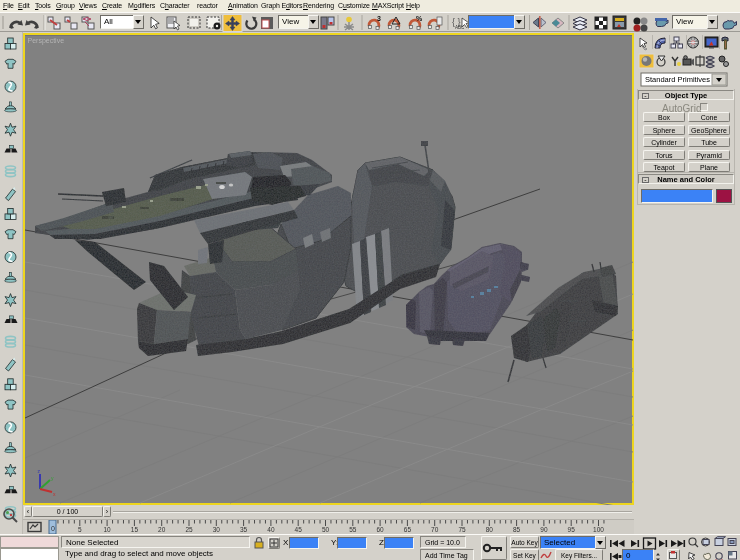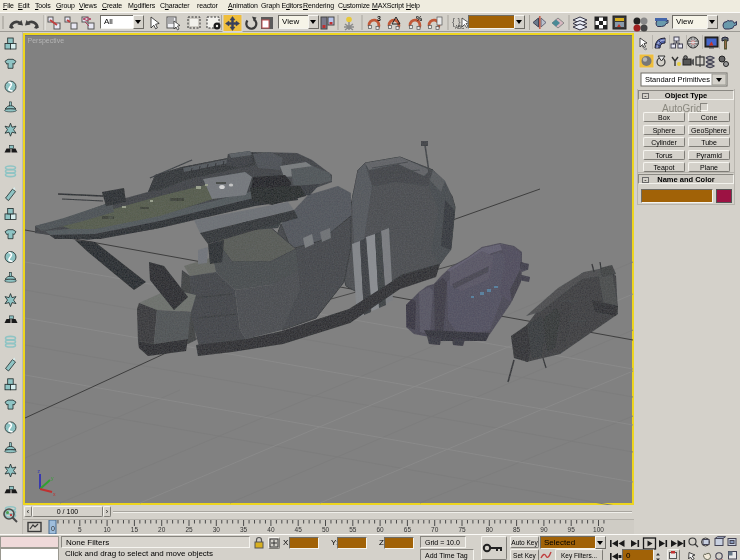--- a/index.html
+++ b/index.html
@@ -11,21 +11,21 @@
 #menubar u { text-decoration:underline; }
 #toolbar { left:0; top:12px; width:740px; height:20px; background:#D4D1CA; border-top:1px solid #FBFAF7; border-bottom:1px solid #9C9A94; }
 #lefttb { left:0; top:32px; width:23px; height:502px; background:#D4D1CA; border-right:1px solid #BDBAB3; }
 #viewport { left:23px; top:33px; width:611px; height:472px; background:#EDD51E; }
 #cmdpanel { left:634px; top:32px; width:106px; height:502px; background:#D4D1CA; }
 #timeslider { left:23px; top:505px; width:611px; height:14px; background:#D4D1CA; }
 #trackbar { left:23px; top:519px; width:611px; height:15px; background:#CFCCC5; border-top:1px solid #B5B2AB; }
 #statusbar { left:0; top:534px; width:740px; height:26px; background:#D4D1CA; border-top:1px solid #FBFAF7; }
 .btn { position:absolute; background:#D4D1CA; border:1px solid; border-color:#F5F4EF #7E7C76 #7E7C76 #F5F4EF; font-size:7px; text-align:center; color:#000; border-radius:2px; }
 .sunk { position:absolute; border:1px solid; border-color:#87857F #F5F4EF #F5F4EF #87857F; }
-.fld { position:absolute; background:#a16207; border:1px solid; border-color:#6E6C66 #F5F4EF #F5F4EF #6E6C66; font-size:8px; color:#000; }
+.fld { position:absolute; background:#3b82f6; border:1px solid; border-color:#6E6C66 #F5F4EF #F5F4EF #6E6C66; font-size:8px; color:#000; }
 .dd { position:absolute; background:#D4D1CA; border:1px solid; border-color:#F5F4EF #6E6C66 #6E6C66 #F5F4EF; }
 .dd:after { content:""; position:absolute; right:2px; top:4px; border:3px solid transparent; border-top:4px solid #000; }
 .ticklbl { position:absolute; font-size:6.5px; color:#333; top:6px; transform:translateX(-50%); }
 .rollhdr { position:absolute; height:10px; background:#D0CDC6; border:1px solid; border-color:#8A8882 #F2F1EC #F2F1EC #8A8882; font-size:7.5px; font-weight:bold; text-align:center; color:#000; line-height:8px; }
 .minus { position:absolute; left:3px; top:1.5px; width:7px; height:6px; border:1px solid #6a6a6a; background:#D4D1CA; font-size:7px; line-height:4px; text-align:center; font-weight:normal; }
 </style>
 </head>
 <body>
 
 <div id="menubar" class="abs">
@@ -730,22 +730,22 @@
       <div class="ticklbl" style="left:548.2px">95</div>
       <div class="ticklbl" style="left:575.5px">100</div>
     </div>
 </div>
 
 <div id="statusbar" class="abs">
 
 <div style="position:absolute; left:0; top:1px; width:59px; height:12px; background:#EFD9D9; border:1px solid #9a9890;"></div>
 <div style="position:absolute; left:0; top:13px; width:59px; height:13px; background:#fff; border:1px solid #9a9890;"></div>
 
-<div class="sunk" style="left:61px; top:1px; width:189px; height:12px; background:#D8D5CE; font-size:8px; line-height:11px; padding-left:4px; color:#000;">None Filters</div>
-<div style="position:absolute; left:65px; top:14px; font-size:8px; color:#000;">Click and drag to select and move objects</div>
+<div class="sunk" style="left:61px; top:1px; width:189px; height:12px; background:#D8D5CE; font-size:8px; line-height:11px; padding-left:4px; color:#000;">None Selected</div>
+<div style="position:absolute; left:65px; top:14px; font-size:8px; color:#000;">Type and drag to select and move objects</div>
 
 <svg width="22" height="14" style="position:absolute; left:253px; top:1px;">
   <rect x="2" y="6" width="8" height="6" fill="#d8b020" stroke="#555"></rect>
   <path d="M3.5 6 v-2 a2.5 2.5 0 0 1 5 0 v2" fill="none" stroke="#555" stroke-width="1.2"></path>
 </svg>
 <div class="btn" style="left:268px; top:1.5px; width:12px; height:12px;"><svg width="10" height="10">
         <rect x="1" y="1" width="8" height="8" fill="none" stroke="#333"></rect>
         <line x1="5" y1="2" x2="5" y2="8" stroke="#333"></line>
         <line x1="2" y1="5" x2="8" y2="5" stroke="#333"></line>
       </svg></div>

